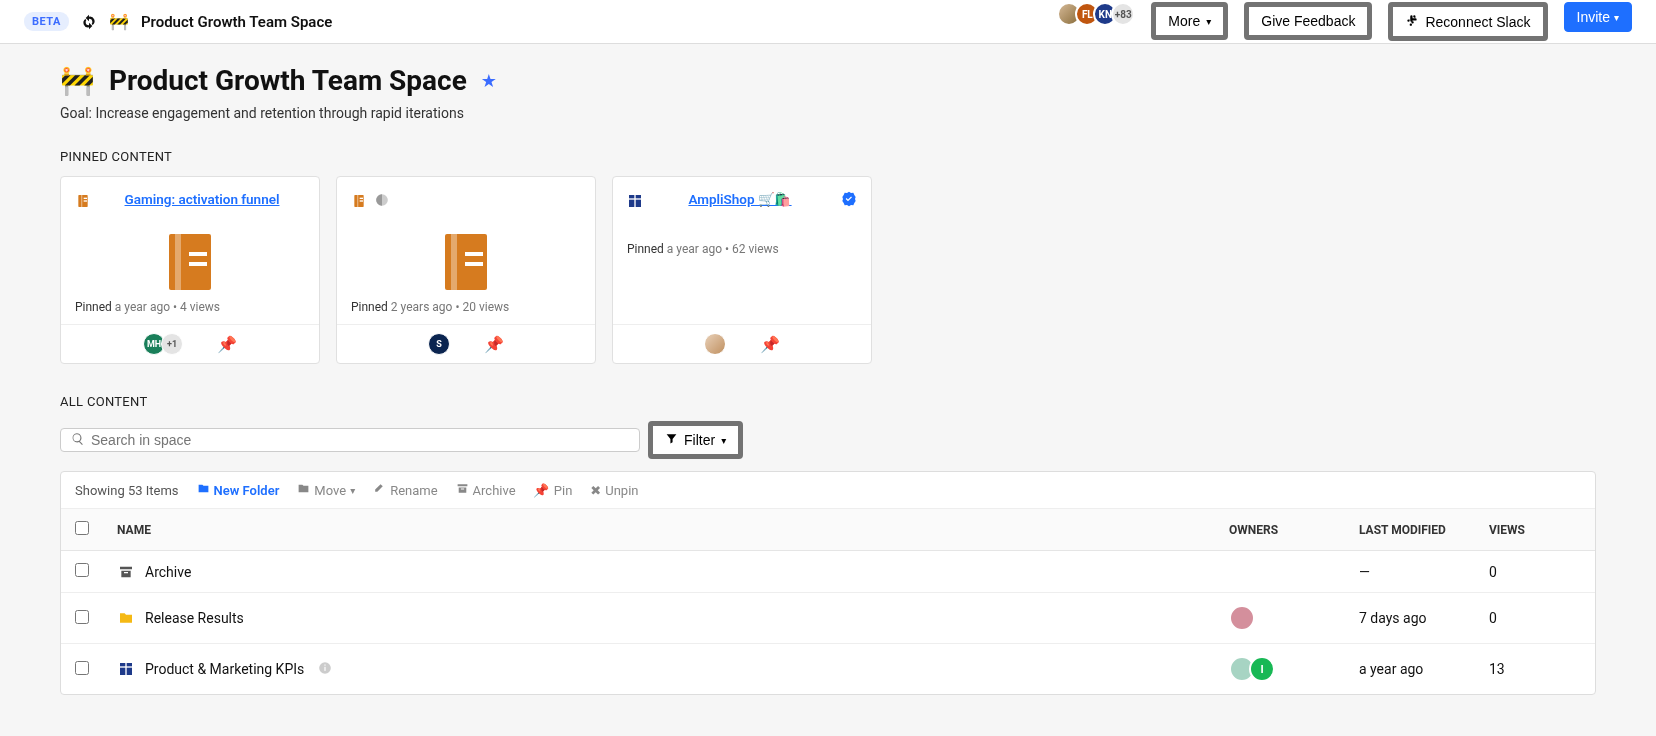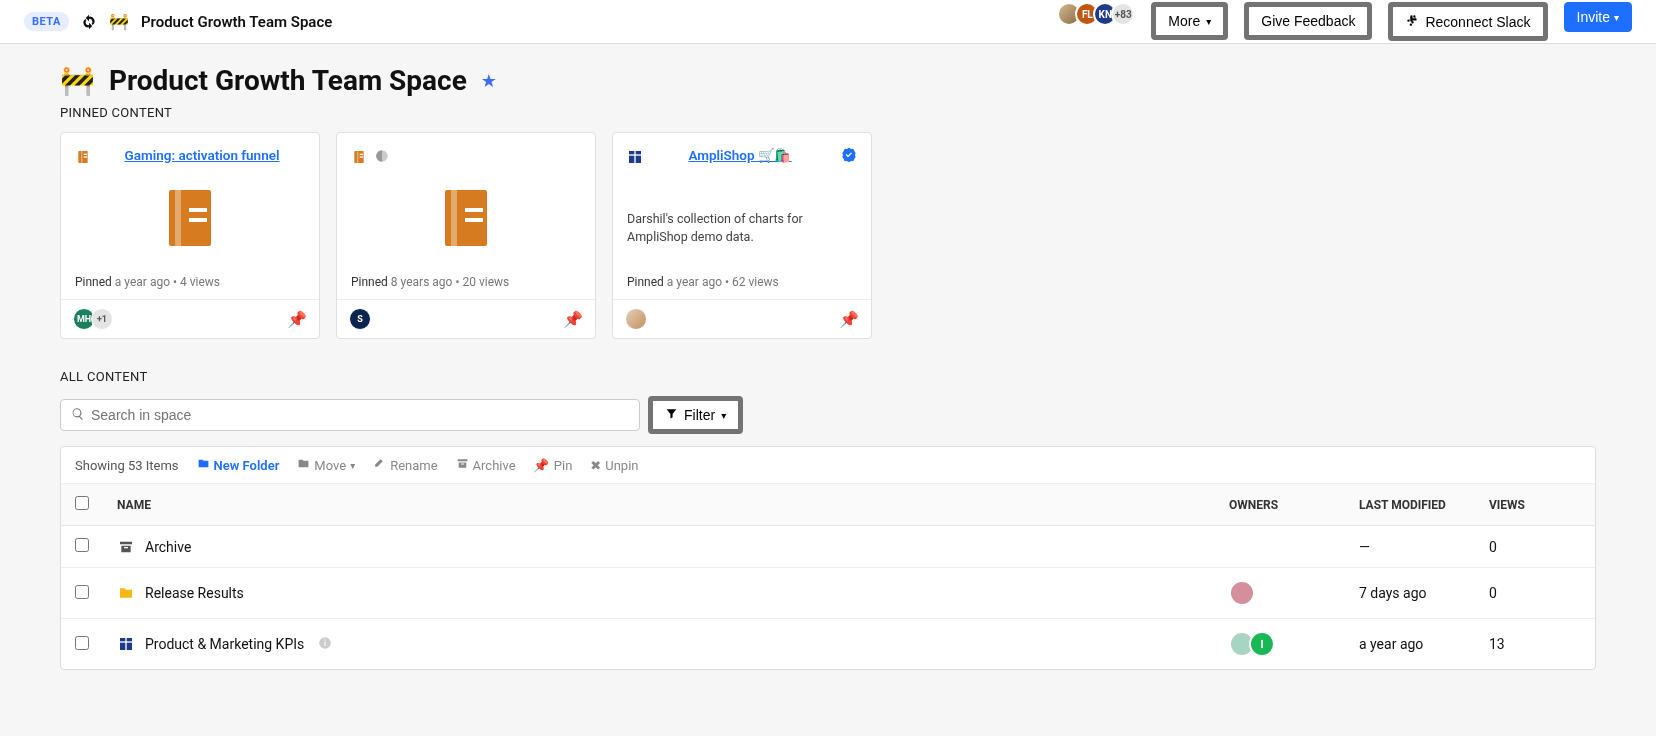--- a/index.html
+++ b/index.html
@@ -42,29 +42,29 @@
   .card-body { padding: 14px 14px 10px; flex: 1; display: flex; flex-direction: column; }
   .card-title-row { display: flex; align-items: flex-start; gap: 8px; }
   .card-icon { flex-shrink: 0; margin-top: 2px; }
   .card-title { color: #1e6fff; font-weight: 600; font-size: 13.5px; line-height: 1.3; flex: 1; text-align: center; }
   .card-ext { color: #888; margin-top: 2px; }
   .card-desc { color: #444; font-size: 12.5px; margin-top: 42px; line-height: 1.4; }
   .card-hero { display: flex; justify-content: center; margin: 22px 0 10px; }
   .notebook-svg { width: 50px; height: 56px; }
   .card-meta { font-size: 12px; color: #777; margin-top: auto; }
   .card-meta .label { color: #333; }
-  .card-footer { border-top: 1px solid #eee; padding: 8px 12px; display: flex; align-items: center; justify-content: space-between; gap: 34px; }
+  .card-footer { border-top: 1px solid #eee; padding: 8px 12px; display: flex; align-items: center; justify-content: center; gap: 34px; }
   .mini-avatar { width: 22px; height: 22px; border-radius: 50%; display: inline-flex; align-items: center; justify-content: center; font-size: 9px; font-weight: 700; color: #fff; margin-left: -4px; border: 1.5px solid #fff; }
   .mini-avatar:first-child { margin-left: 0; }
   .mini-stack { display: flex; align-items: center; }
   .pin-icon { color: #3b6cff; font-size: 16px; }
   
   
   .search-row { display: flex; align-items: center; gap: 8px; margin-bottom: 0; }
-  .search-box { flex: 0 0 580px; border: 1px solid #ccc; border-radius: 4px; display: flex; align-items: center; padding: 0 10px; height: 32px; background: #fff; }
+  .search-box { flex: 0 0 580px; border: 1px solid #ccc; border-radius: 4px; display: flex; align-items: center; padding: 0 10px; height: 24px; background: #fff; }
   .search-box input { border: none; outline: none; flex: 1; font-size: 14px; background: transparent; }
   .search-box .mag { color: #777; margin-right: 6px; }
   
   
   .table-wrap { margin-top: 12px; border: 1px solid #ddd; border-radius: 4px; background: #fff; }
   .toolbar-row { display: flex; align-items: center; gap: 18px; padding: 10px 14px; font-size: 13px; color: #888; border-bottom: 1px solid #eee; }
   .toolbar-row .act { display: inline-flex; align-items: center; gap: 4px; }
   .toolbar-row .act.active { color: #1e6fff; font-weight: 600; }
   .toolbar-row .showing { color: #555; }
   
@@ -130,20 +130,21 @@
   </div>
 </div>
 
 <div class="content">
 
   <div class="page-head">
     <span class="page-emoji">🚧</span>
     <span class="page-title">Product Growth Team Space</span>
     <span class="star-icon">★</span>
   </div>
+  <div class="goal">Goal: Increase engagement and retention through rapid iterations</div>
 
   <div class="section-label">PINNED CONTENT</div>
   <div class="pinned-row">
 
     <div class="card">
       <div class="card-body">
         <div class="card-title-row">
           <span class="card-icon">
             <svg width="16" height="16" viewBox="0 0 24 24">
                 <rect x="5" y="3" width="14" height="18" rx="1" fill="#d67b1f"></rect>
@@ -199,21 +200,21 @@
         <div class="card-hero">
           <svg class="notebook-svg" viewBox="0 0 50 56">
               <rect x="4" y="0" width="42" height="56" rx="2" fill="#d67b1f"></rect>
               <rect x="10" y="0" width="6" height="56" fill="#fff" opacity=".35"></rect>
               <rect x="24" y="18" width="18" height="4" fill="#fff"></rect>
               <rect x="24" y="28" width="18" height="4" fill="#fff"></rect>
             </svg>
         </div>
         <div class="card-meta">
           <span class="label">Pinned</span>
-          <span>8 years ago</span>
+          <span>2 years ago</span>
           <span> • </span>
           <span>20 views</span>
         </div>
       </div>
       <div class="card-footer">
         <span class="mini-stack">
           <span class="mini-avatar" style="background:#0b2550">S</span>
         </span>
         <span class="pin-icon">📌</span>
       </div>
@@ -230,21 +231,20 @@
                 <rect x="13" y="10" width="8" height="11"></rect>
               </svg>
           </span>
           <a class="card-title" href="#">AmpliShop 🛒🛍️</a>
           <span class="verify-badge">
             <svg viewBox="0 0 24 24" width="16" height="16" fill="#1e6fff">
                 <path d="M12 1l3 2 3.5-.5L20 6l2 3-1 3 1 3-2 3-1.5 3.5L15 21l-3 2-3-2-3.5.5L4 18l-2-3 1-3-1-3 2-3 1.5-3.5L9 3l3-2zm-1.5 14.5l6-6-1.4-1.4-4.6 4.6-2.1-2.1L7 11.9l3.5 3.6z"></path>
               </svg>
           </span>
         </div>
-        <div class="card-desc">Darshil's collection of charts for AmpliShop demo data.</div>
         <div class="card-meta" style="margin-top:30px">
           <span class="label">Pinned</span>
           <span>a year ago</span>
           <span> • </span>
           <span>62 views</span>
         </div>
       </div>
       <div class="card-footer">
         <span class="mini-stack">
           <span class="mini-avatar" style="background:linear-gradient(135deg,#e8d0b8,#c09060)"></span>

